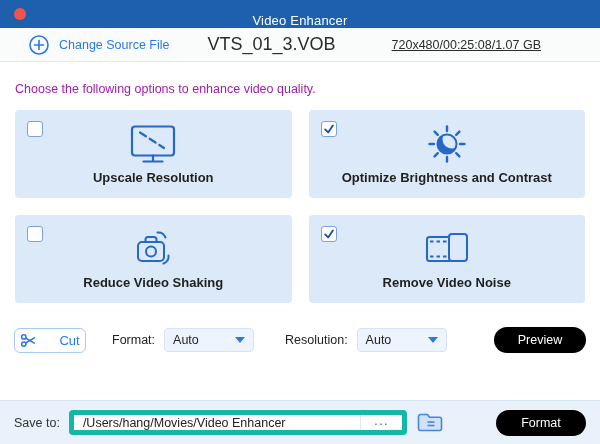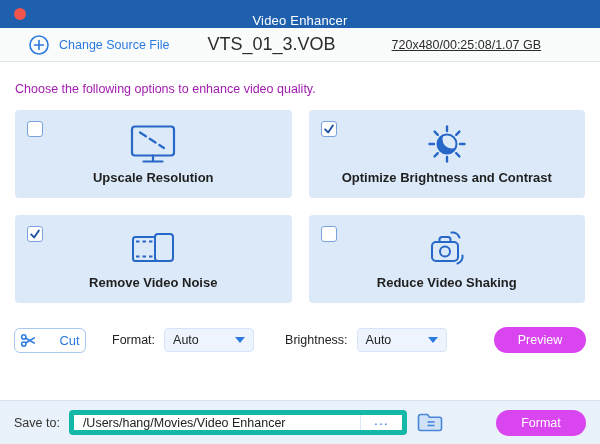--- a/index.html
+++ b/index.html
@@ -70,21 +70,21 @@
     margin-left: 9px; width: 90px; height: 24px; background: #eef4fd;
     border: 1px solid #d5e4f8; border-radius: 4px; display: flex; align-items: center;
     padding: 0 8px; font-size: 12.5px; color: #222; cursor: pointer;
   }
   .dropdown .caret {
     margin-left: auto; width: 0; height: 0;
     border-left: 5px solid transparent; border-right: 5px solid transparent;
     border-top: 6px solid #2a7ae2;
   }
   .pill-btn {
-    height: 26px; border-radius: 13px; background: #d946ef; color: #fff;
+    height: 26px; border-radius: 13px; background: #000000; color: #fff;
     font-size: 12.5px; display: flex; align-items: center; justify-content: center;
     cursor: pointer; border: none;
   }
   .preview-btn { margin-left: auto; width: 92px; }
 
   
   .footer {
     margin-top: auto; height: 44px; background: #e9f1fb; border-top: 1px solid #d6e3f3;
     display: flex; align-items: center; padding: 4px 14px; flex: 0 0 auto;
   }
@@ -176,54 +176,54 @@
           </g>
           <circle cx="20" cy="20" r="9.5" fill="#2767c8"></circle>
           <circle cx="24.5" cy="15.5" r="9" fill="#dbe9f8" clip-path="url(#sunclip)"></circle>
           <circle cx="20" cy="20" r="9.5" fill="none" stroke="#2767c8" stroke-width="2"></circle>
         </svg>
       </div>
       <div class="card-label">Optimize Brightness and Contrast</div>
     </div>
 
     <div class="card">
+      <span class="checkbox">
+        <svg width="12" height="12" viewBox="0 0 14 14" fill="none" stroke="#1c4f9f" stroke-width="2.2" stroke-linecap="round" stroke-linejoin="round">
+            <polyline points="2.5,7.5 6,11 11.5,3"></polyline>
+          </svg>
+      </span>
+      <div class="icon-wrap">
+        <svg width="44" height="38" viewBox="0 0 44 38" fill="none" stroke="#2767c8" stroke-width="2" stroke-linecap="round">
+          <path d="M26.5,2.5 C30,2 33,4 34.5,7.5"></path>
+          <path d="M37.5,25.5 C38,29 36,32 32.5,33.5"></path>
+          <path d="M14.5,12 v-2.5 a2.5,2.5 0 0 1 2.5,-2.5 h6 a2.5,2.5 0 0 1 2.5,2.5 V12"></path>
+          <rect x="7" y="12" width="26" height="19" rx="4"></rect>
+          <circle cx="20" cy="21.5" r="5"></circle>
+        </svg>
+      </div>
+      <div class="card-label">Reduce Video Shaking</div>
+    </div>
+
+    <div class="card">
       <span class="checkbox checked">
         <svg width="12" height="12" viewBox="0 0 14 14" fill="none" stroke="#1c4f9f" stroke-width="2.2" stroke-linecap="round" stroke-linejoin="round">
             <polyline points="2.5,7.5 6,11 11.5,3"></polyline>
           </svg>
       </span>
       <div class="icon-wrap">
         <svg width="44" height="34" viewBox="0 0 44 34">
           <g fill="none" stroke="#2767c8" stroke-width="2">
             <rect x="2" y="5" width="25" height="24" rx="2.5"></rect>
             <line x1="5" y1="9.5" x2="24" y2="9.5" stroke-dasharray="3.5 3"></line>
             <line x1="5" y1="24.5" x2="24" y2="24.5" stroke-dasharray="3.5 3"></line>
           </g>
           <rect x="24" y="2" width="18" height="27" rx="3" fill="#dbe9f8" stroke="#2767c8" stroke-width="2"></rect>
         </svg>
       </div>
       <div class="card-label">Remove Video Noise</div>
-    </div>
-
-    <div class="card">
-      <span class="checkbox">
-        <svg width="12" height="12" viewBox="0 0 14 14" fill="none" stroke="#1c4f9f" stroke-width="2.2" stroke-linecap="round" stroke-linejoin="round">
-            <polyline points="2.5,7.5 6,11 11.5,3"></polyline>
-          </svg>
-      </span>
-      <div class="icon-wrap">
-        <svg width="44" height="38" viewBox="0 0 44 38" fill="none" stroke="#2767c8" stroke-width="2" stroke-linecap="round">
-          <path d="M26.5,2.5 C30,2 33,4 34.5,7.5"></path>
-          <path d="M37.5,25.5 C38,29 36,32 32.5,33.5"></path>
-          <path d="M14.5,12 v-2.5 a2.5,2.5 0 0 1 2.5,-2.5 h6 a2.5,2.5 0 0 1 2.5,2.5 V12"></path>
-          <rect x="7" y="12" width="26" height="19" rx="4"></rect>
-          <circle cx="20" cy="21.5" r="5"></circle>
-        </svg>
-      </div>
-      <div class="card-label">Reduce Video Shaking</div>
     </div>
 
   </div>
 
   <div class="controls">
     <div class="cut-btn">
       <span style="display:flex">
         <svg width="17" height="17" viewBox="0 0 18 18" fill="none" stroke="#2a7ae2" stroke-width="1.6" stroke-linecap="round">
           <circle cx="4" cy="5.2" r="2.3"></circle>
           <circle cx="4" cy="12.8" r="2.3"></circle>
@@ -233,21 +233,21 @@
       </span>
       <span class="cut-label">Cut</span>
     </div>
 
     <span class="ctl-label format-label">Format:</span>
     <div class="dropdown">
       <span>Auto</span>
       <span class="caret"></span>
     </div>
 
-    <span class="ctl-label resolution-label">Brightness:</span>
+    <span class="ctl-label resolution-label">Resolution:</span>
     <div class="dropdown">
       <span>Auto</span>
       <span class="caret"></span>
     </div>
 
     <button class="pill-btn preview-btn">Preview</button>
   </div>
 
   <div class="footer">
     <span class="save-label">Save to:</span>

